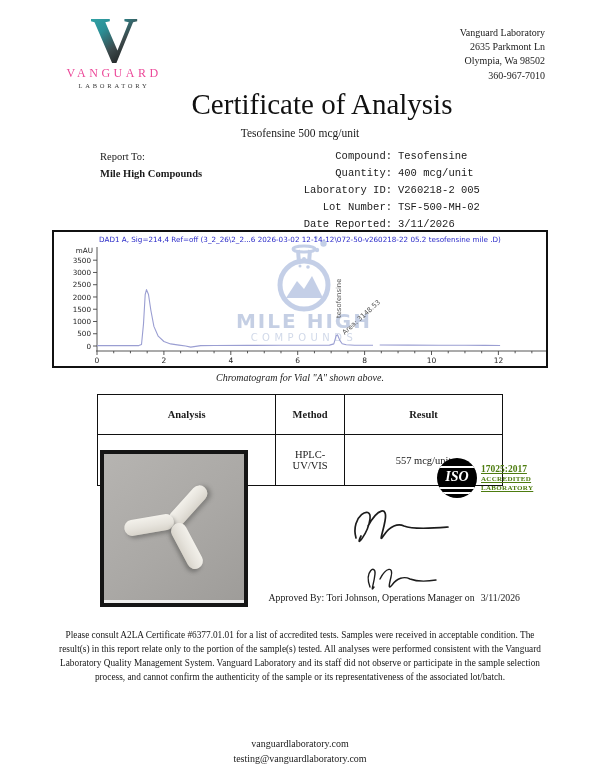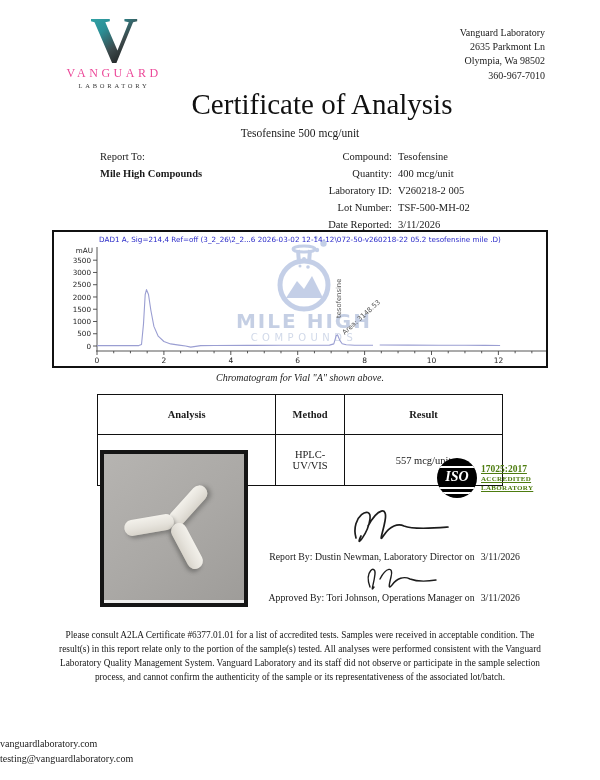--- a/index.html
+++ b/index.html
@@ -11,21 +11,21 @@
   .logo-name{font-size:12px;font-weight:normal;letter-spacing:3.5px;color:#ec4899;margin-top:-4px;}
   .logo-sub{font-size:6.5px;letter-spacing:2.8px;color:#3a3a3a;margin-top:1px;}
   .address{position:absolute;right:55px;top:26px;text-align:right;font-size:10px;line-height:1.42;}
 
   .doc-title{position:absolute;left:0;right:0;top:88px;text-align:center;font-size:29px;color:#111;padding-left:44px;}
   .doc-subtitle{position:absolute;left:0;right:0;top:127px;text-align:center;font-size:11.5px;}
 
   
   .info-left{position:absolute;left:100px;top:148px;font-size:10.5px;line-height:1.62;}
   .client{font-weight:bold;}
-  .info-right{position:absolute;left:240px;top:148px;width:290px;font-size:10.5px;}
+  .info-right{position:absolute;left:240px;top:148px;width:290px;font-size:10.5px;font-family:Liberation Mono, monospace;}
   .info-row{display:flex;line-height:1.62;}
   .info-label{width:152px;text-align:right;flex:0 0 auto;}
   .info-value{margin-left:6px;}
 
   
   .chart-box{position:absolute;left:52px;top:230px;width:492px;height:134px;border:2px solid #111;background:#fff;}
   #chrom{display:block;}
   .caption{position:absolute;left:0;right:0;top:372px;text-align:center;font-style:italic;font-size:10px;}
 
   
@@ -59,21 +59,21 @@
   
   .sig{position:absolute;}
   .sig1{left:348px;top:504px;}
   .sig2{left:360px;top:563px;}
   .sign-line{position:absolute;left:240px;width:280px;text-align:right;font-size:9.8px;}
   .report-line{top:551px;} .approve-line{top:592px;}
   .sign-date{margin-left:6px;}
 
   
   .disclaimer{position:absolute;left:56px;top:628px;width:488px;font-size:9.3px;line-height:1.52;text-align:center;color:#161616;}
-  .footer{position:absolute;left:0;right:0;top:737px;font-size:10px;line-height:1.45;}
+  .footer{position:absolute;left:0;right:0;top:737px;text-align:center;font-size:10px;line-height:1.45;}
 </style>
 </head>
 <body>
 
 <div class="page">
 
   <div class="logo">
     <svg width="86" height="58" viewBox="0 0 86 58">
       <defs>
         <linearGradient id="vg" x1="0" y1="0" x2="0.55" y2="1">
@@ -242,23 +242,20 @@
     <div class="iso-text">
       <div class="iso-l1">17025:2017</div>
       <div class="iso-l2">ACCREDITED</div>
       <div class="iso-l3">LABORATORY</div>
     </div>
   </div>
 
   <svg class="sig sig1" width="104" height="40" viewBox="0 0 104 40">
     <path d="M8,34 C2,12 24,0 22,15 C20,30 6,46 13,32 M20,22 C30,4 40,2 37,17 C35,29 30,40 36,31 C42,22 50,19 56,22 C66,26 88,24 100,23" fill="none" stroke="#1c1c1c" stroke-width="1.7" stroke-linecap="round"></path>
   </svg>
-  <div class="sign-line report-line">
-    <span>Report By: Dustin Newman, Laboratory Director on</span><span class="sign-date">3/11/2026</span>
-  </div>
 
   <svg class="sig sig2" width="80" height="28" viewBox="0 0 80 28">
     <path d="M10,24 C4,8 16,1 15,11 C14,21 10,30 14,24 M20,16 C26,4 34,3 31,14 C29,22 28,27 32,22 C37,15 44,13 50,16 C58,19 70,18 76,17" fill="none" stroke="#1c1c1c" stroke-width="1.4" stroke-linecap="round"></path>
   </svg>
   <div class="sign-line approve-line">
     <span>Approved By: Tori Johnson, Operations Manager on</span><span class="sign-date">3/11/2026</span>
   </div>
 
   <div class="disclaimer">Please consult A2LA Certificate #6377.01.01 for a list of accredited tests. Samples were received in acceptable condition. The result(s) in this report relate only to the portion of the sample(s) tested. All analyses were performed consistent with the Vanguard Laboratory Quality Management System. Vanguard Laboratory and its staff did not observe or participate in the sample selection process, and cannot confirm the authenticity of the sample or its representativeness of the associated lot/batch.</div>
 

